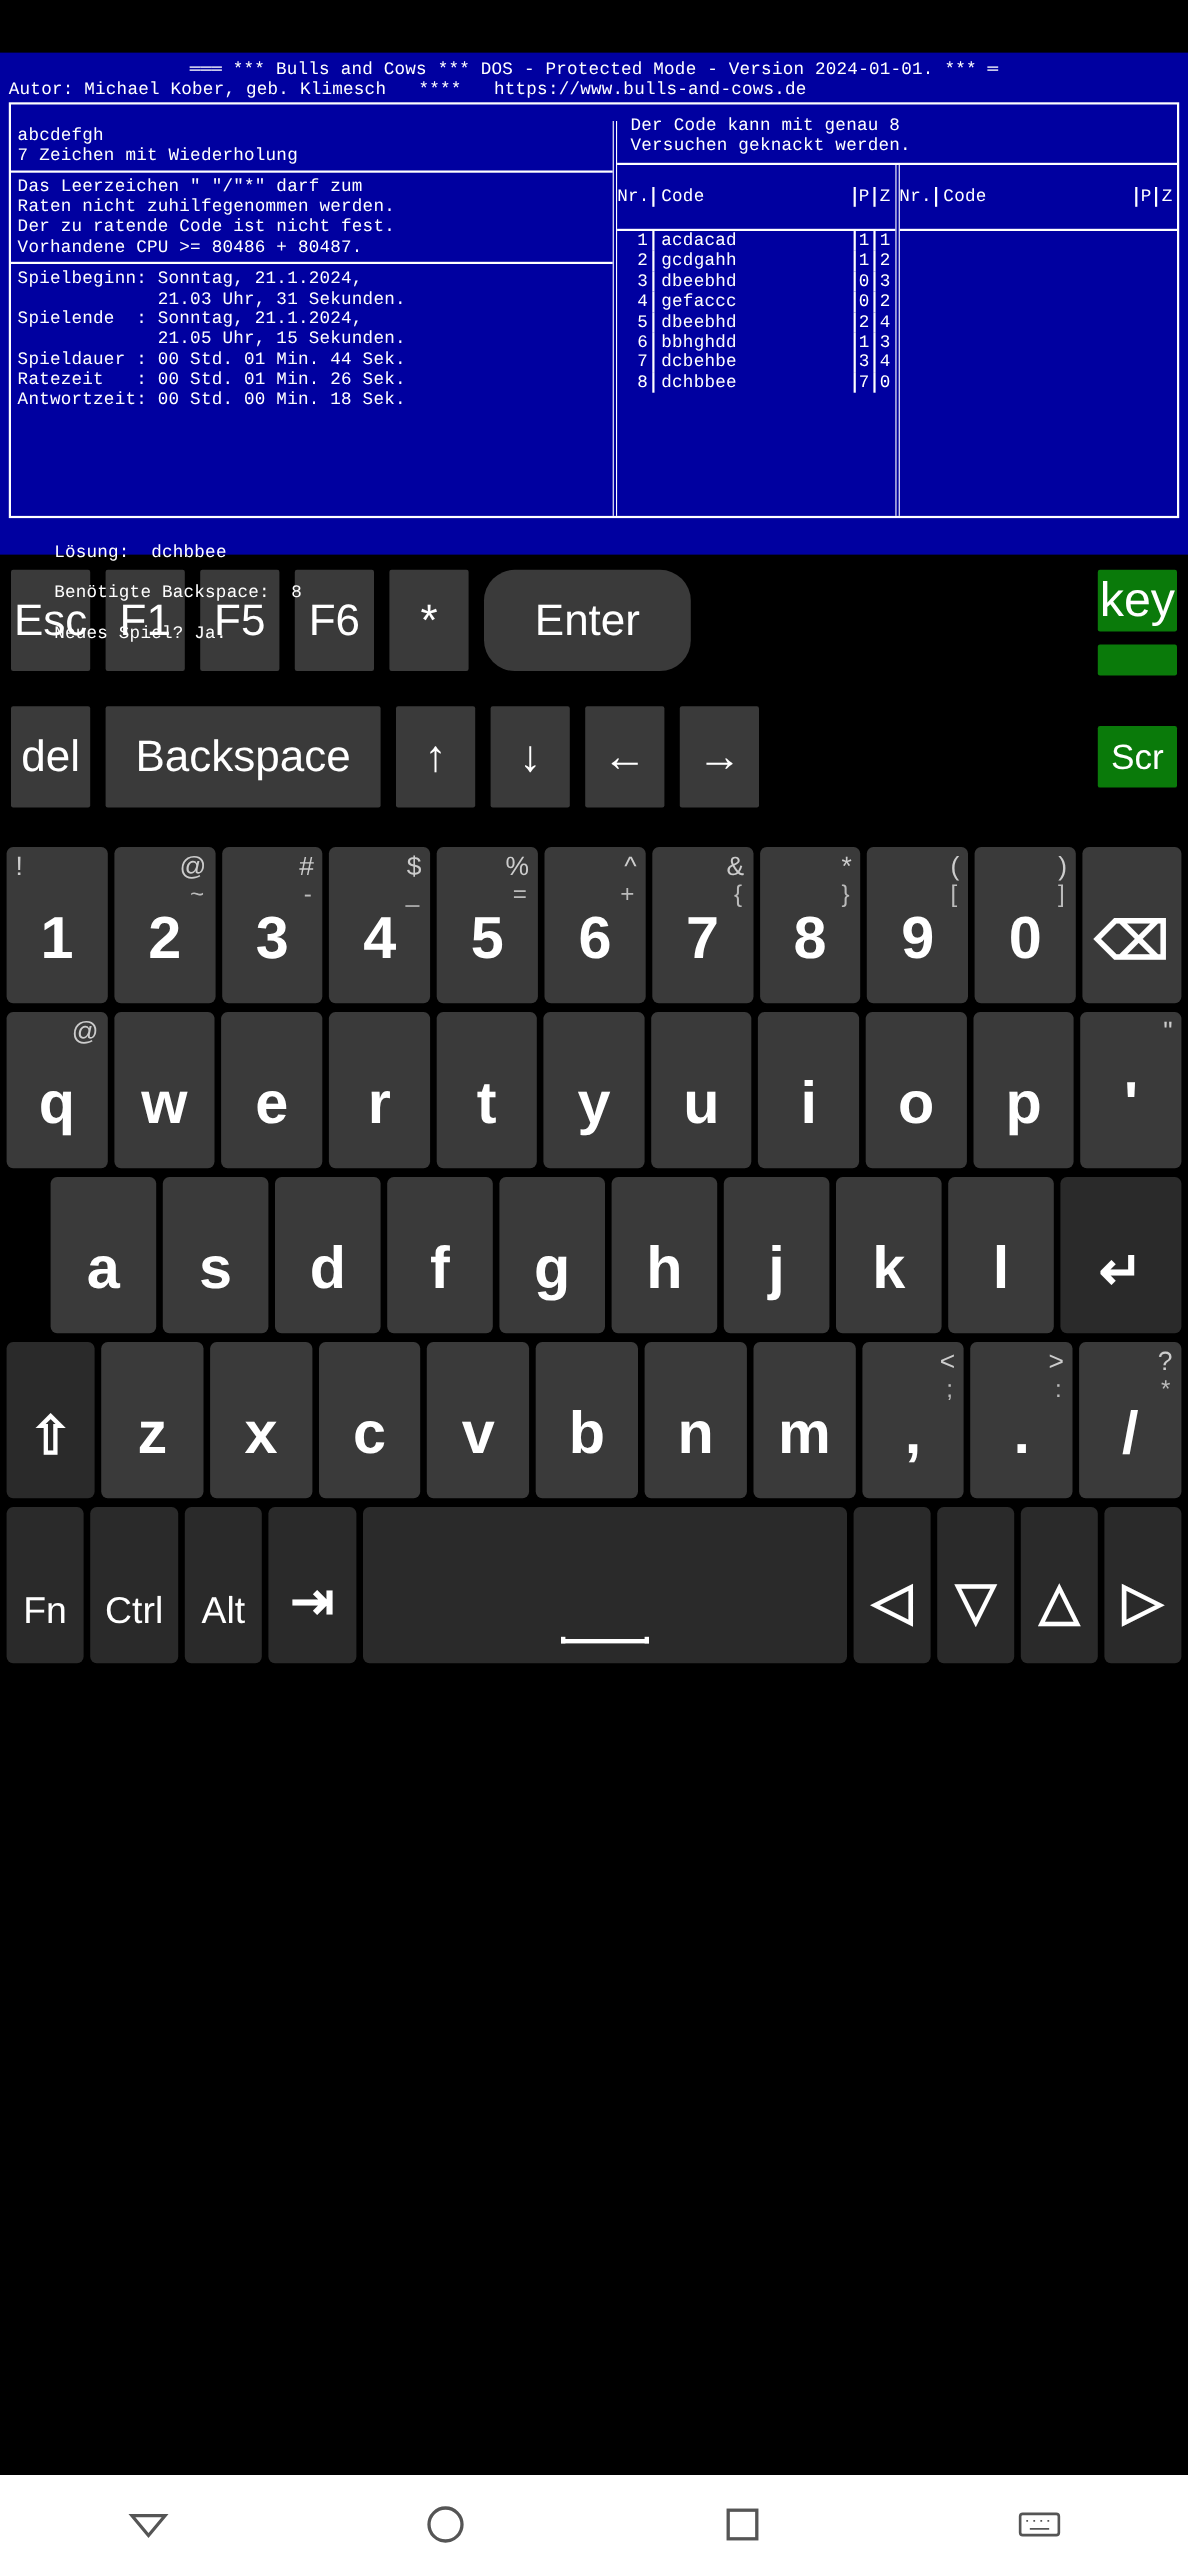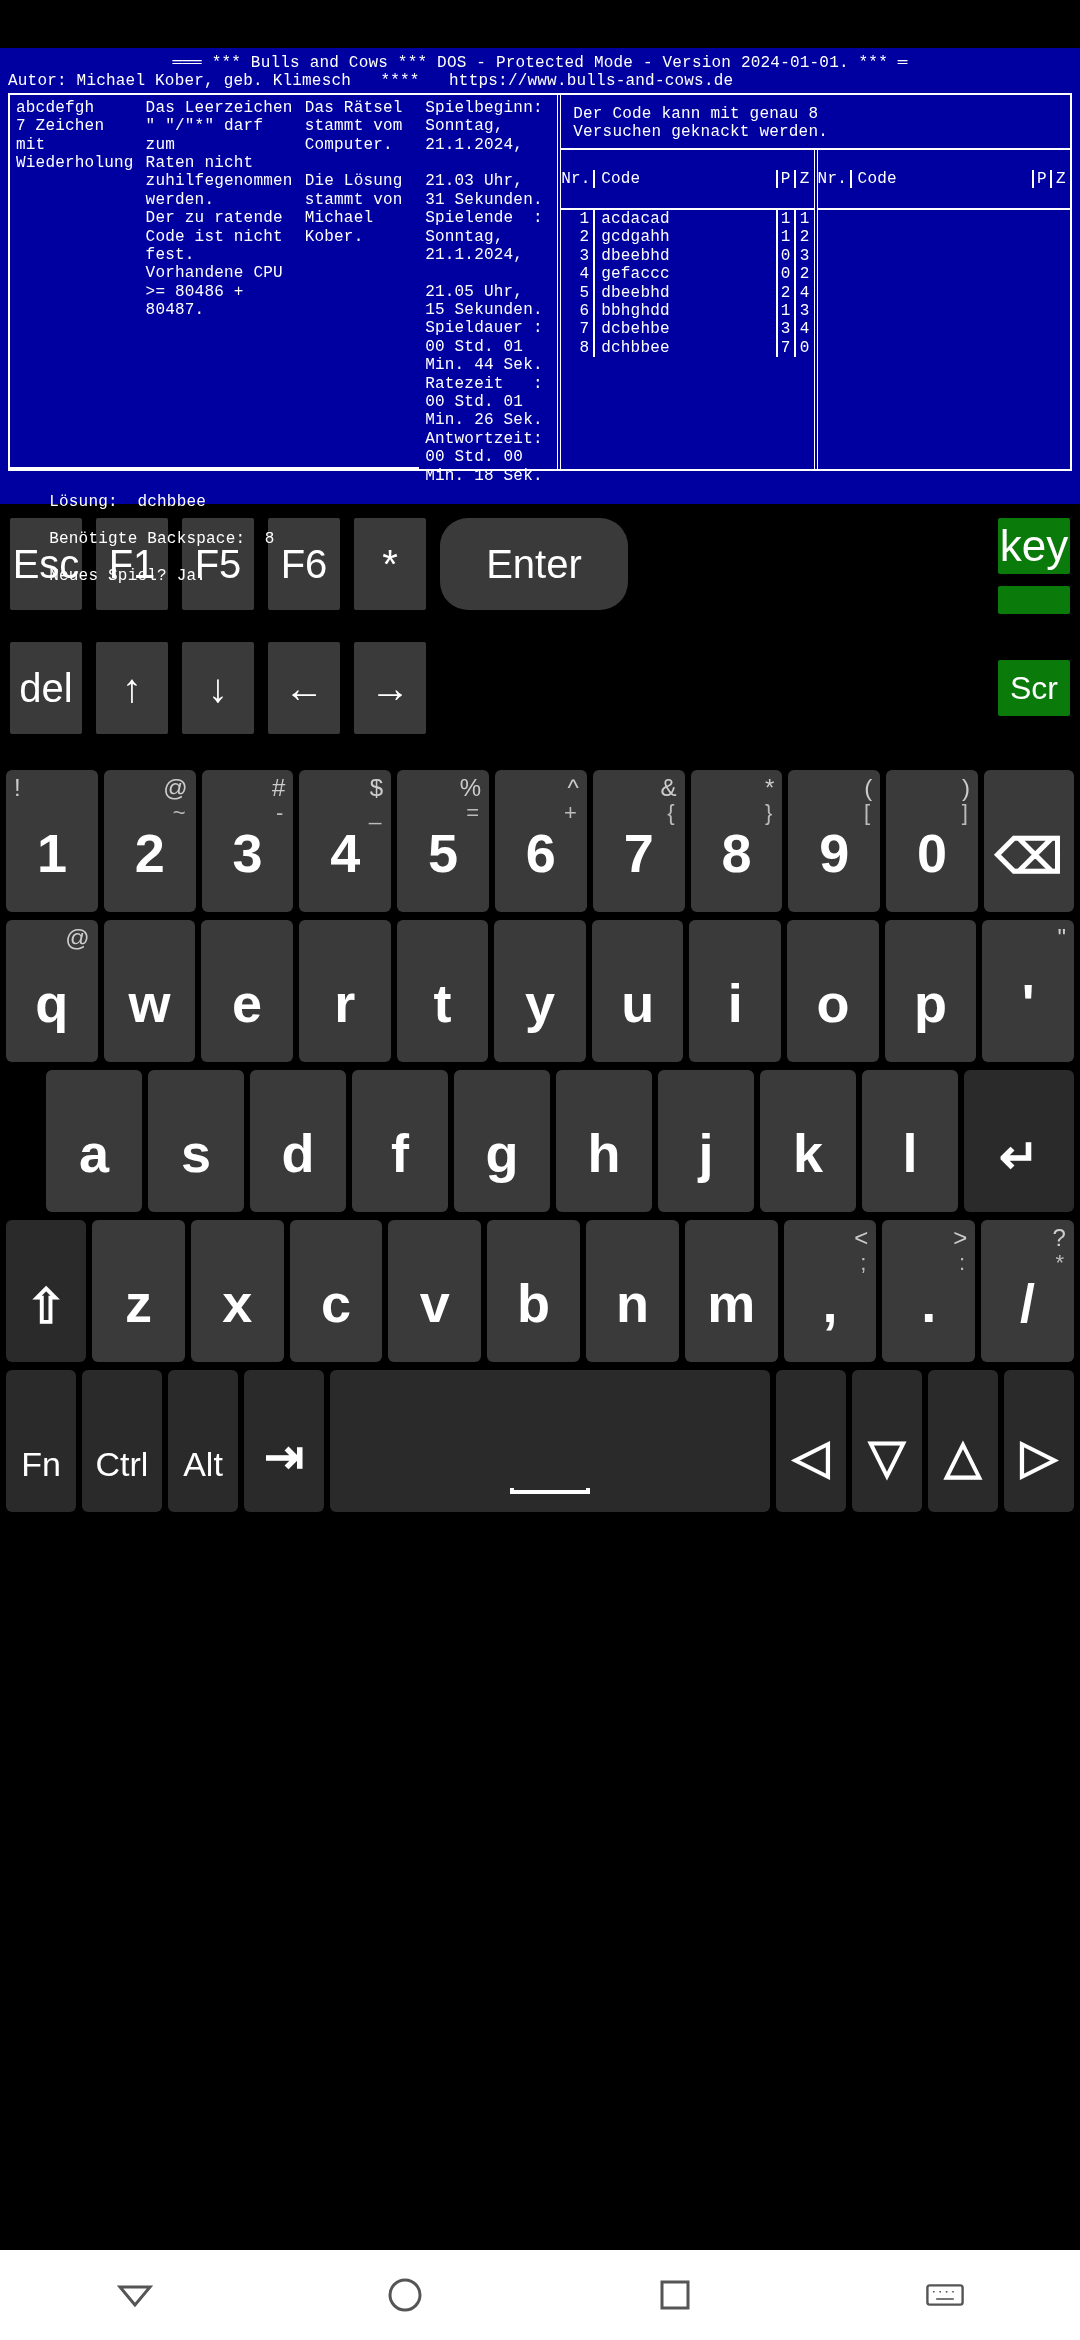--- a/index.html
+++ b/index.html
@@ -21,22 +21,23 @@
   .dos-sub-line  { white-space: pre; }
   .dos-frame {
     border: 2px solid #fff;
     margin: 2px 0 0 0;
     display: flex;
     height: 378px;
   }
   .dos-left-col {
     flex: 0 0 52%;
     display: flex;
-    flex-direction: row;
+    flex-direction: column;
     border-right: 4px double #fff;
+    margin-top: 15px;
   }
   .dos-right-col {
     flex: 1;
     display: flex;
   }
   .dos-panel {
     border-bottom: 2px solid #fff;
     padding: 4px 6px;
     white-space: pre-wrap;
   }
@@ -150,24 +151,20 @@
   <div class="dos-sub-line">Autor: Michael Kober, geb. Klimesch   ****   https://www.bulls-and-cows.de</div>
 
   <div class="dos-frame">
     <div class="dos-left-col">
       <div class="dos-panel">abcdefgh
 7 Zeichen mit Wiederholung</div>
       <div class="dos-panel">Das Leerzeichen " "/"*" darf zum
 Raten nicht zuhilfegenommen werden.
 Der zu ratende Code ist nicht fest.
 Vorhandene CPU &gt;= 80486 + 80487.</div>
-      <div class="dos-panel">Das Rätsel stammt vom Computer.
-
-Die Lösung stammt von
-Michael Kober.</div>
       <div class="dos-panel" style="border-bottom:none;">Spielbeginn: Sonntag, 21.1.2024,
              21.03 Uhr, 31 Sekunden.
 Spielende  : Sonntag, 21.1.2024,
              21.05 Uhr, 15 Sekunden.
 Spieldauer : 00 Std. 01 Min. 44 Sek.
 Ratezeit   : 00 Std. 01 Min. 26 Sek.
 Antwortzeit: 00 Std. 00 Min. 18 Sek.</div>
     </div>
 
     <div class="dos-right-col" style="flex-direction:column;">
@@ -262,20 +259,21 @@
     <div class="fn-key" style="flex: 0 0 72px;">*</div>
     <div class="fn-key" style="flex: 0 0 188px; border-radius: 28px;">Enter</div>
     <div style="flex: 1 1 0%;"></div>
     <div style="display: flex; flex-direction: column; gap: 12px;">
       <div class="fn-key green" style="width: 72px; height: 56px; font-size: 44px;">key</div>
       <div class="fn-key green" style="width: 72px; height: 28px;"></div>
     </div>
   </div>
 <div class="fn-row" id="fn-row-2" style="margin-top:14px;align-items:center;">
 <div class="fn-key" style="flex: 0 0 72px;">del</div>
+    <div class="fn-key" style="flex: 0 0 250px;">Backspace</div>
     <div class="fn-key" style="flex: 0 0 72px;">↑</div>
     <div class="fn-key" style="flex: 0 0 72px;">↓</div>
     <div class="fn-key" style="flex: 0 0 72px;">←</div>
     <div class="fn-key" style="flex: 0 0 72px;">→</div>
     <div style="flex: 1 1 0%;"></div>
     <div style="display: flex; flex-direction: column; gap: 12px;">
       <div class="fn-key green" style="width: 72px; height: 56px; font-size: 32px;">Scr</div>
     </div>
   </div>
 

